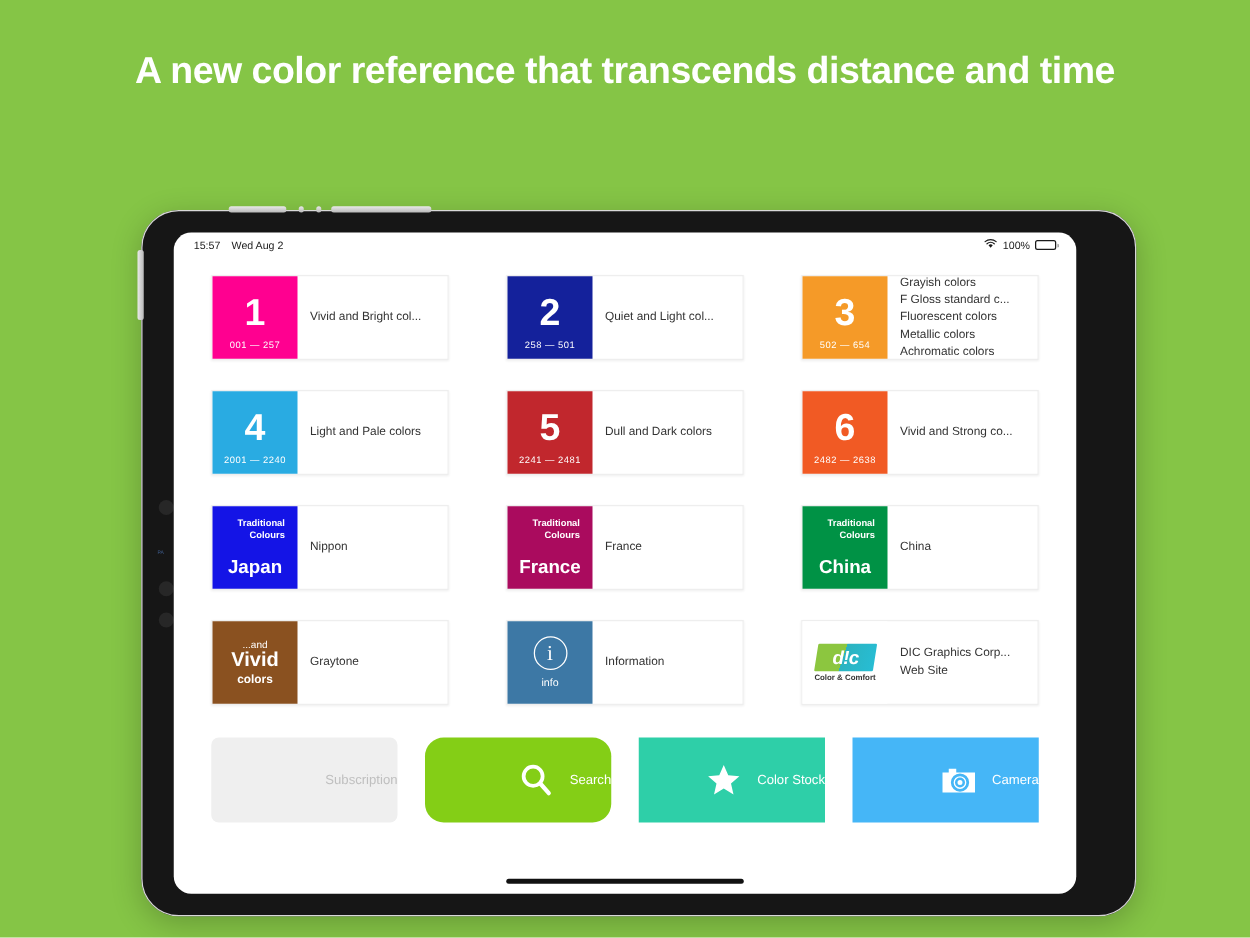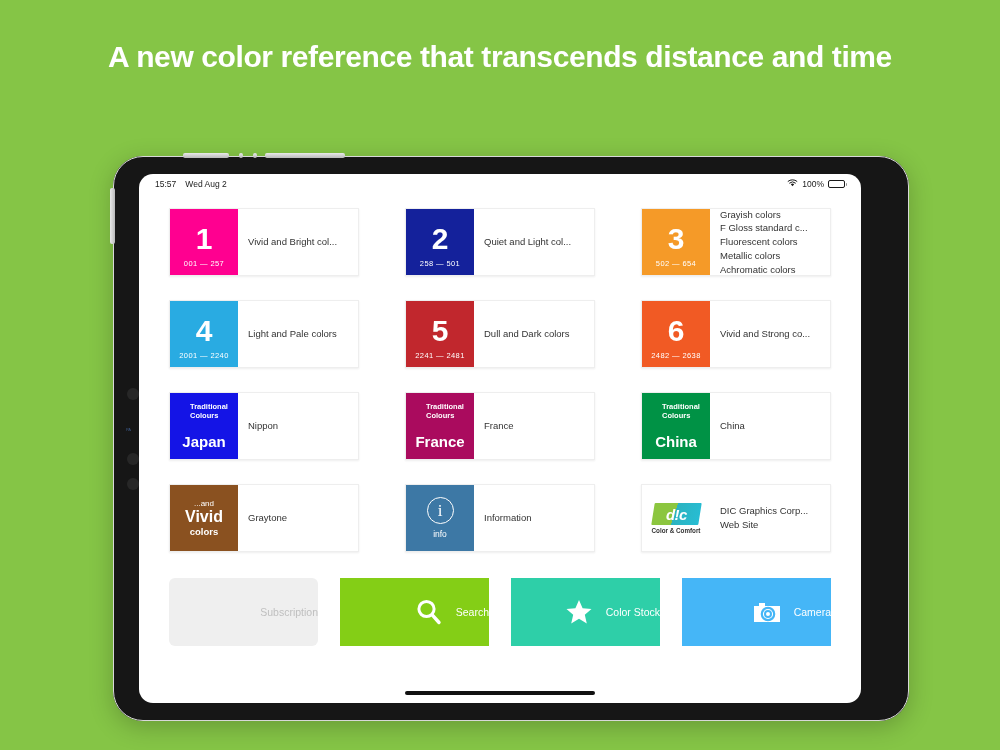--- a/index.html
+++ b/index.html
@@ -23,21 +23,21 @@
     color: #ffffff;
     font-size: 36px;
     font-weight: bold;
     letter-spacing: -0.6px;
     margin-top: 22px;
   }
 
   
   .tablet-wrap {
     position: absolute;
-    left: 113px; top: 156px;
+    left: 113px; top: 168px;
     width: 796px; height: 565px;
   }
   .tablet-body {
     position: absolute; inset: 0;
     background: #161616;
     border-radius: 30px;
     box-shadow: 0 6px 24px rgba(0,0,0,0.22);
   }
   .tablet-edge {
     position: absolute; inset: 0;
@@ -163,21 +163,21 @@
     color: #333333;
     line-height: 1.45;
     overflow: hidden;
   }
   .tile-label.multi { flex-direction: column; align-items: flex-start; justify-content: center; }
 
   
   .trad-top {
     font-size: 7.5px;
     line-height: 1.15;
-    text-align: left;
+    text-align: right;
     font-weight: bold;
     margin-left: 10px;
   }
   .trad-name {
     font-size: 15px;
     font-weight: bold;
     margin-top: 13px;
     line-height: 1;
   }
 
@@ -425,21 +425,21 @@
             <div>DIC Graphics Corp...</div>
             <div>Web Site</div>
           </div>
         </div>
       </div>
 
     <div class="actions">
         <div class="action subscription">
           <span>Subscription</span>
         </div>
-        <div class="action" style="background: rgb(132, 206, 22);">
+        <div class="action" style="background: rgb(132, 206, 22); border-radius: 15px;">
           <span class="action-icon">
             <svg width="30" height="30" viewBox="0 0 30 30">
               <circle cx="12.5" cy="12" r="7.6" fill="none" stroke="#fff" stroke-width="3"></circle>
               <line x1="18.2" y1="17.8" x2="25" y2="25.5" stroke="#fff" stroke-width="3.4" stroke-linecap="round"></line>
             </svg>
           </span>
           <span>Search</span>
         </div>
         <div class="action" style="background: rgb(46, 207, 168);">
           <span class="action-icon">

